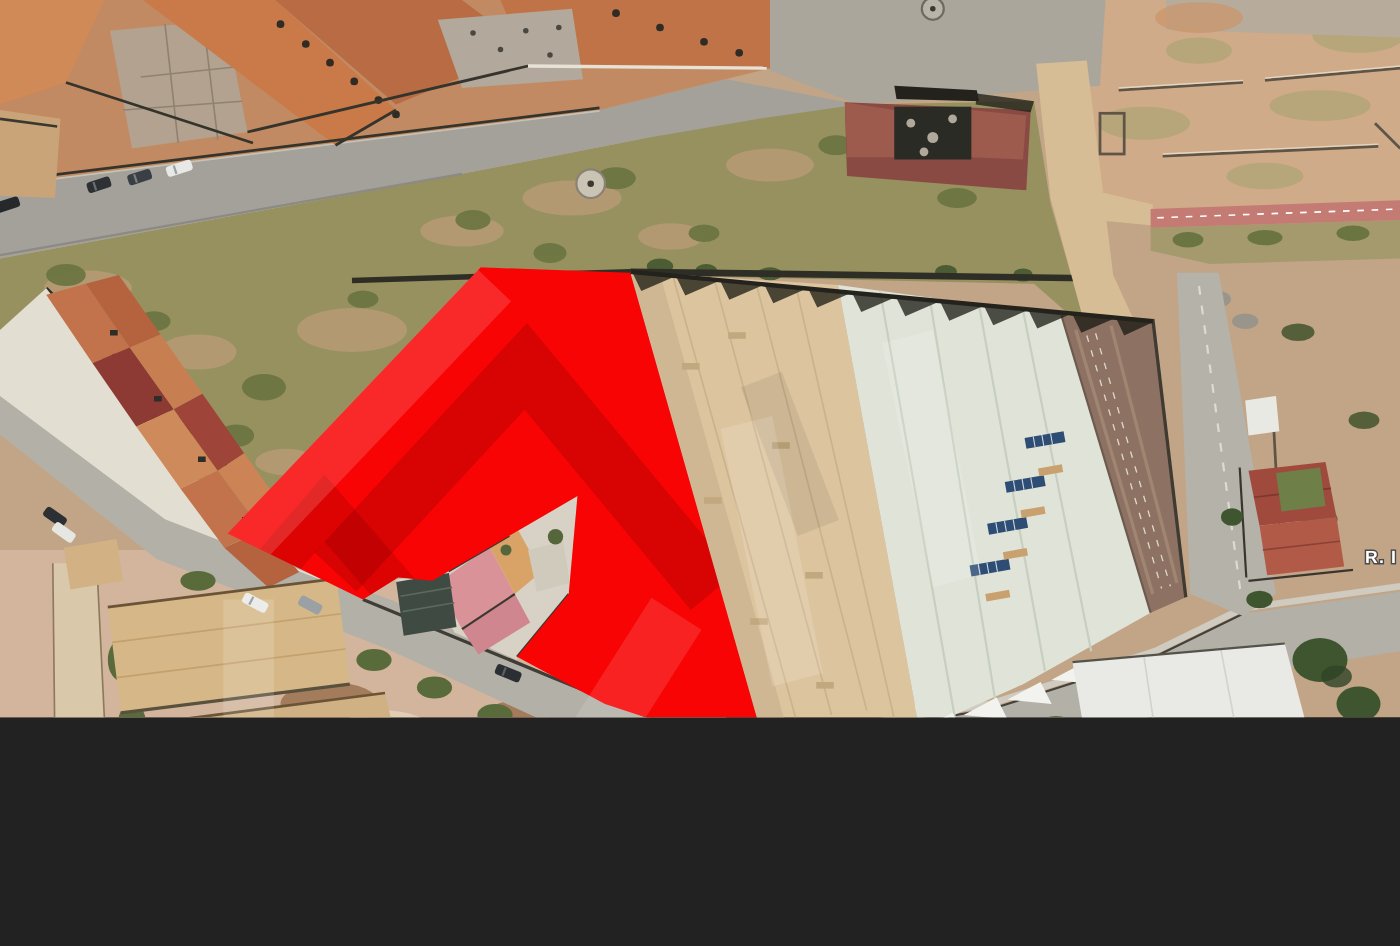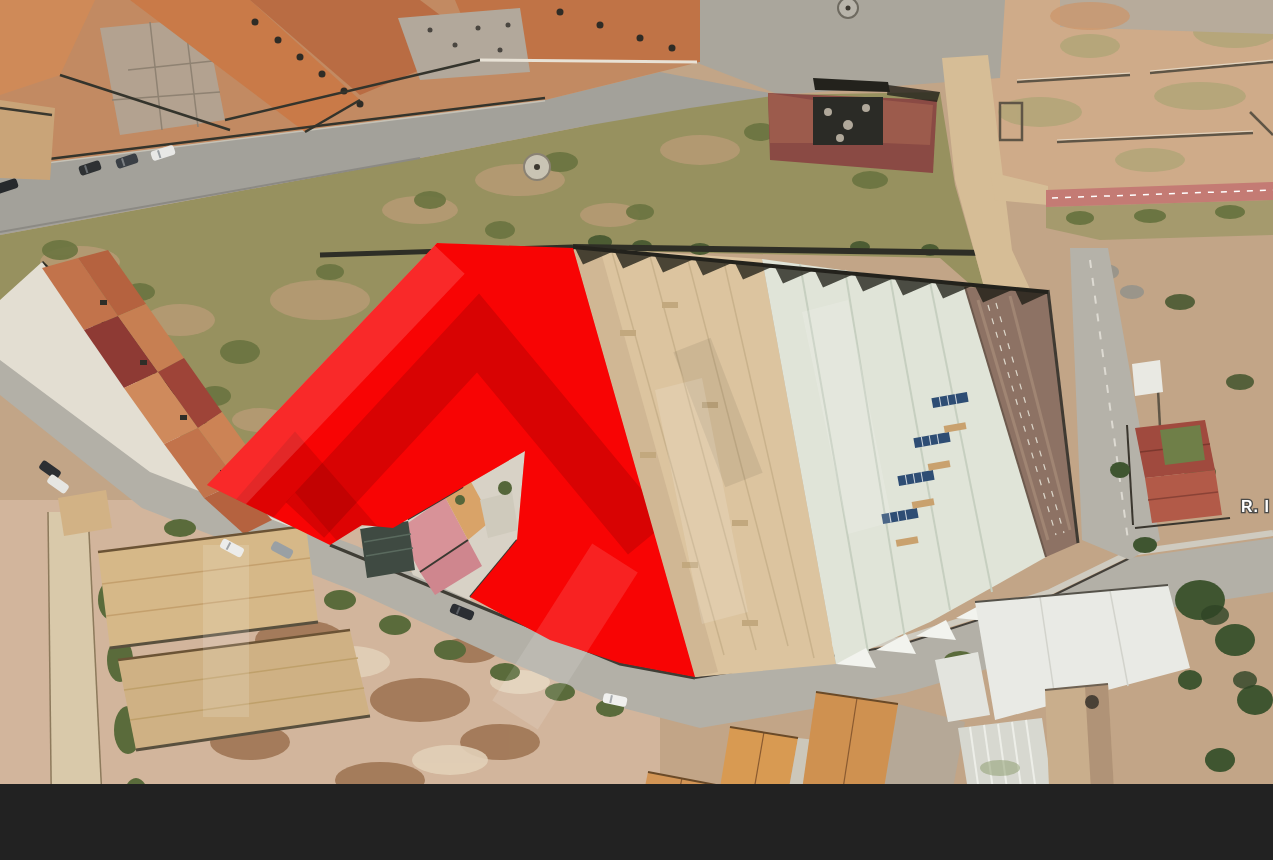--- a/index.html
+++ b/index.html
@@ -1,16 +1,16 @@
 <!DOCTYPE html>
 <html><head>
 <meta charset="utf-8">
 <style>
   html,body{margin:0;padding:0;background:#222;}
-  #stage{width:1273px;height:784px;position:relative;overflow:hidden;font-family:"Liberation Sans",sans-serif;}
+  #stage{width:1273px;height:652px;position:relative;overflow:hidden;font-family:"Liberation Sans",sans-serif;}
   svg{display:block;}
   .overlay-red{opacity:1;}
   .street-label{font:bold 16px "Liberation Sans",sans-serif;fill:#ffffff;stroke:#4a4a48;stroke-width:2.6px;paint-order:stroke;letter-spacing:1px;}
 </style>
 </head>
 <body>
 
 <div id="stage">
 <svg width="1273" height="860" viewBox="0 0 1273 860">
 

